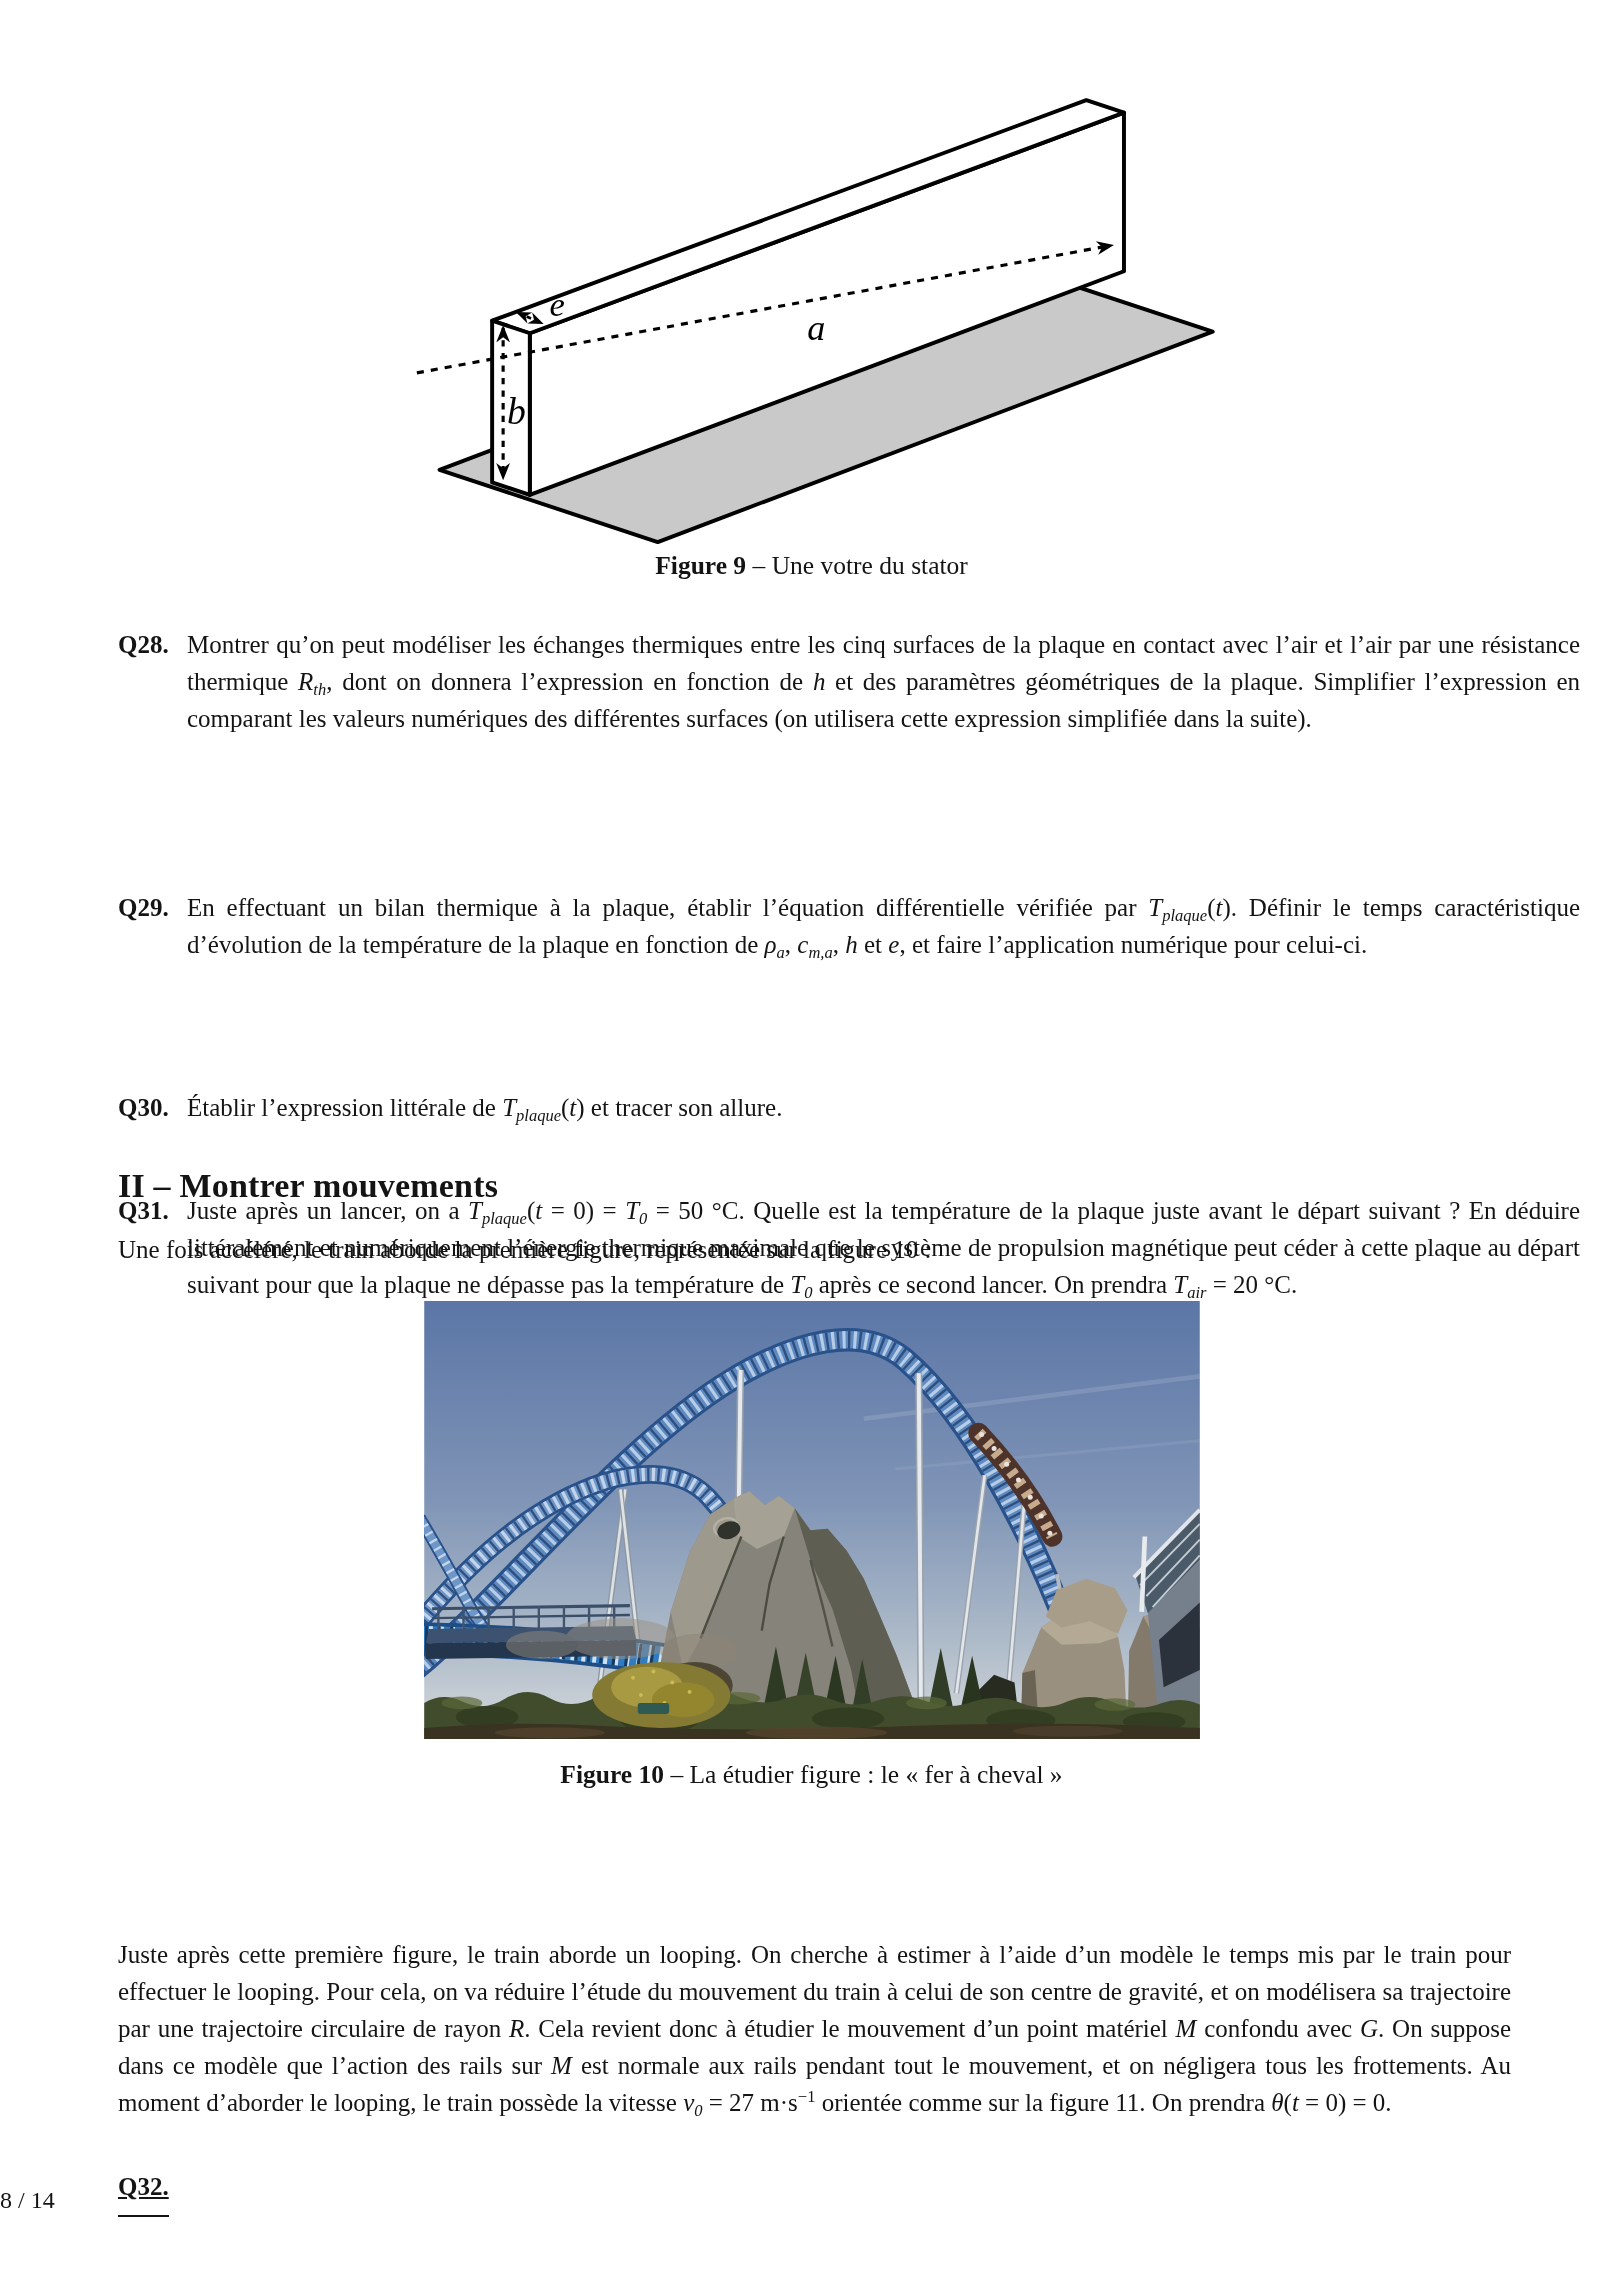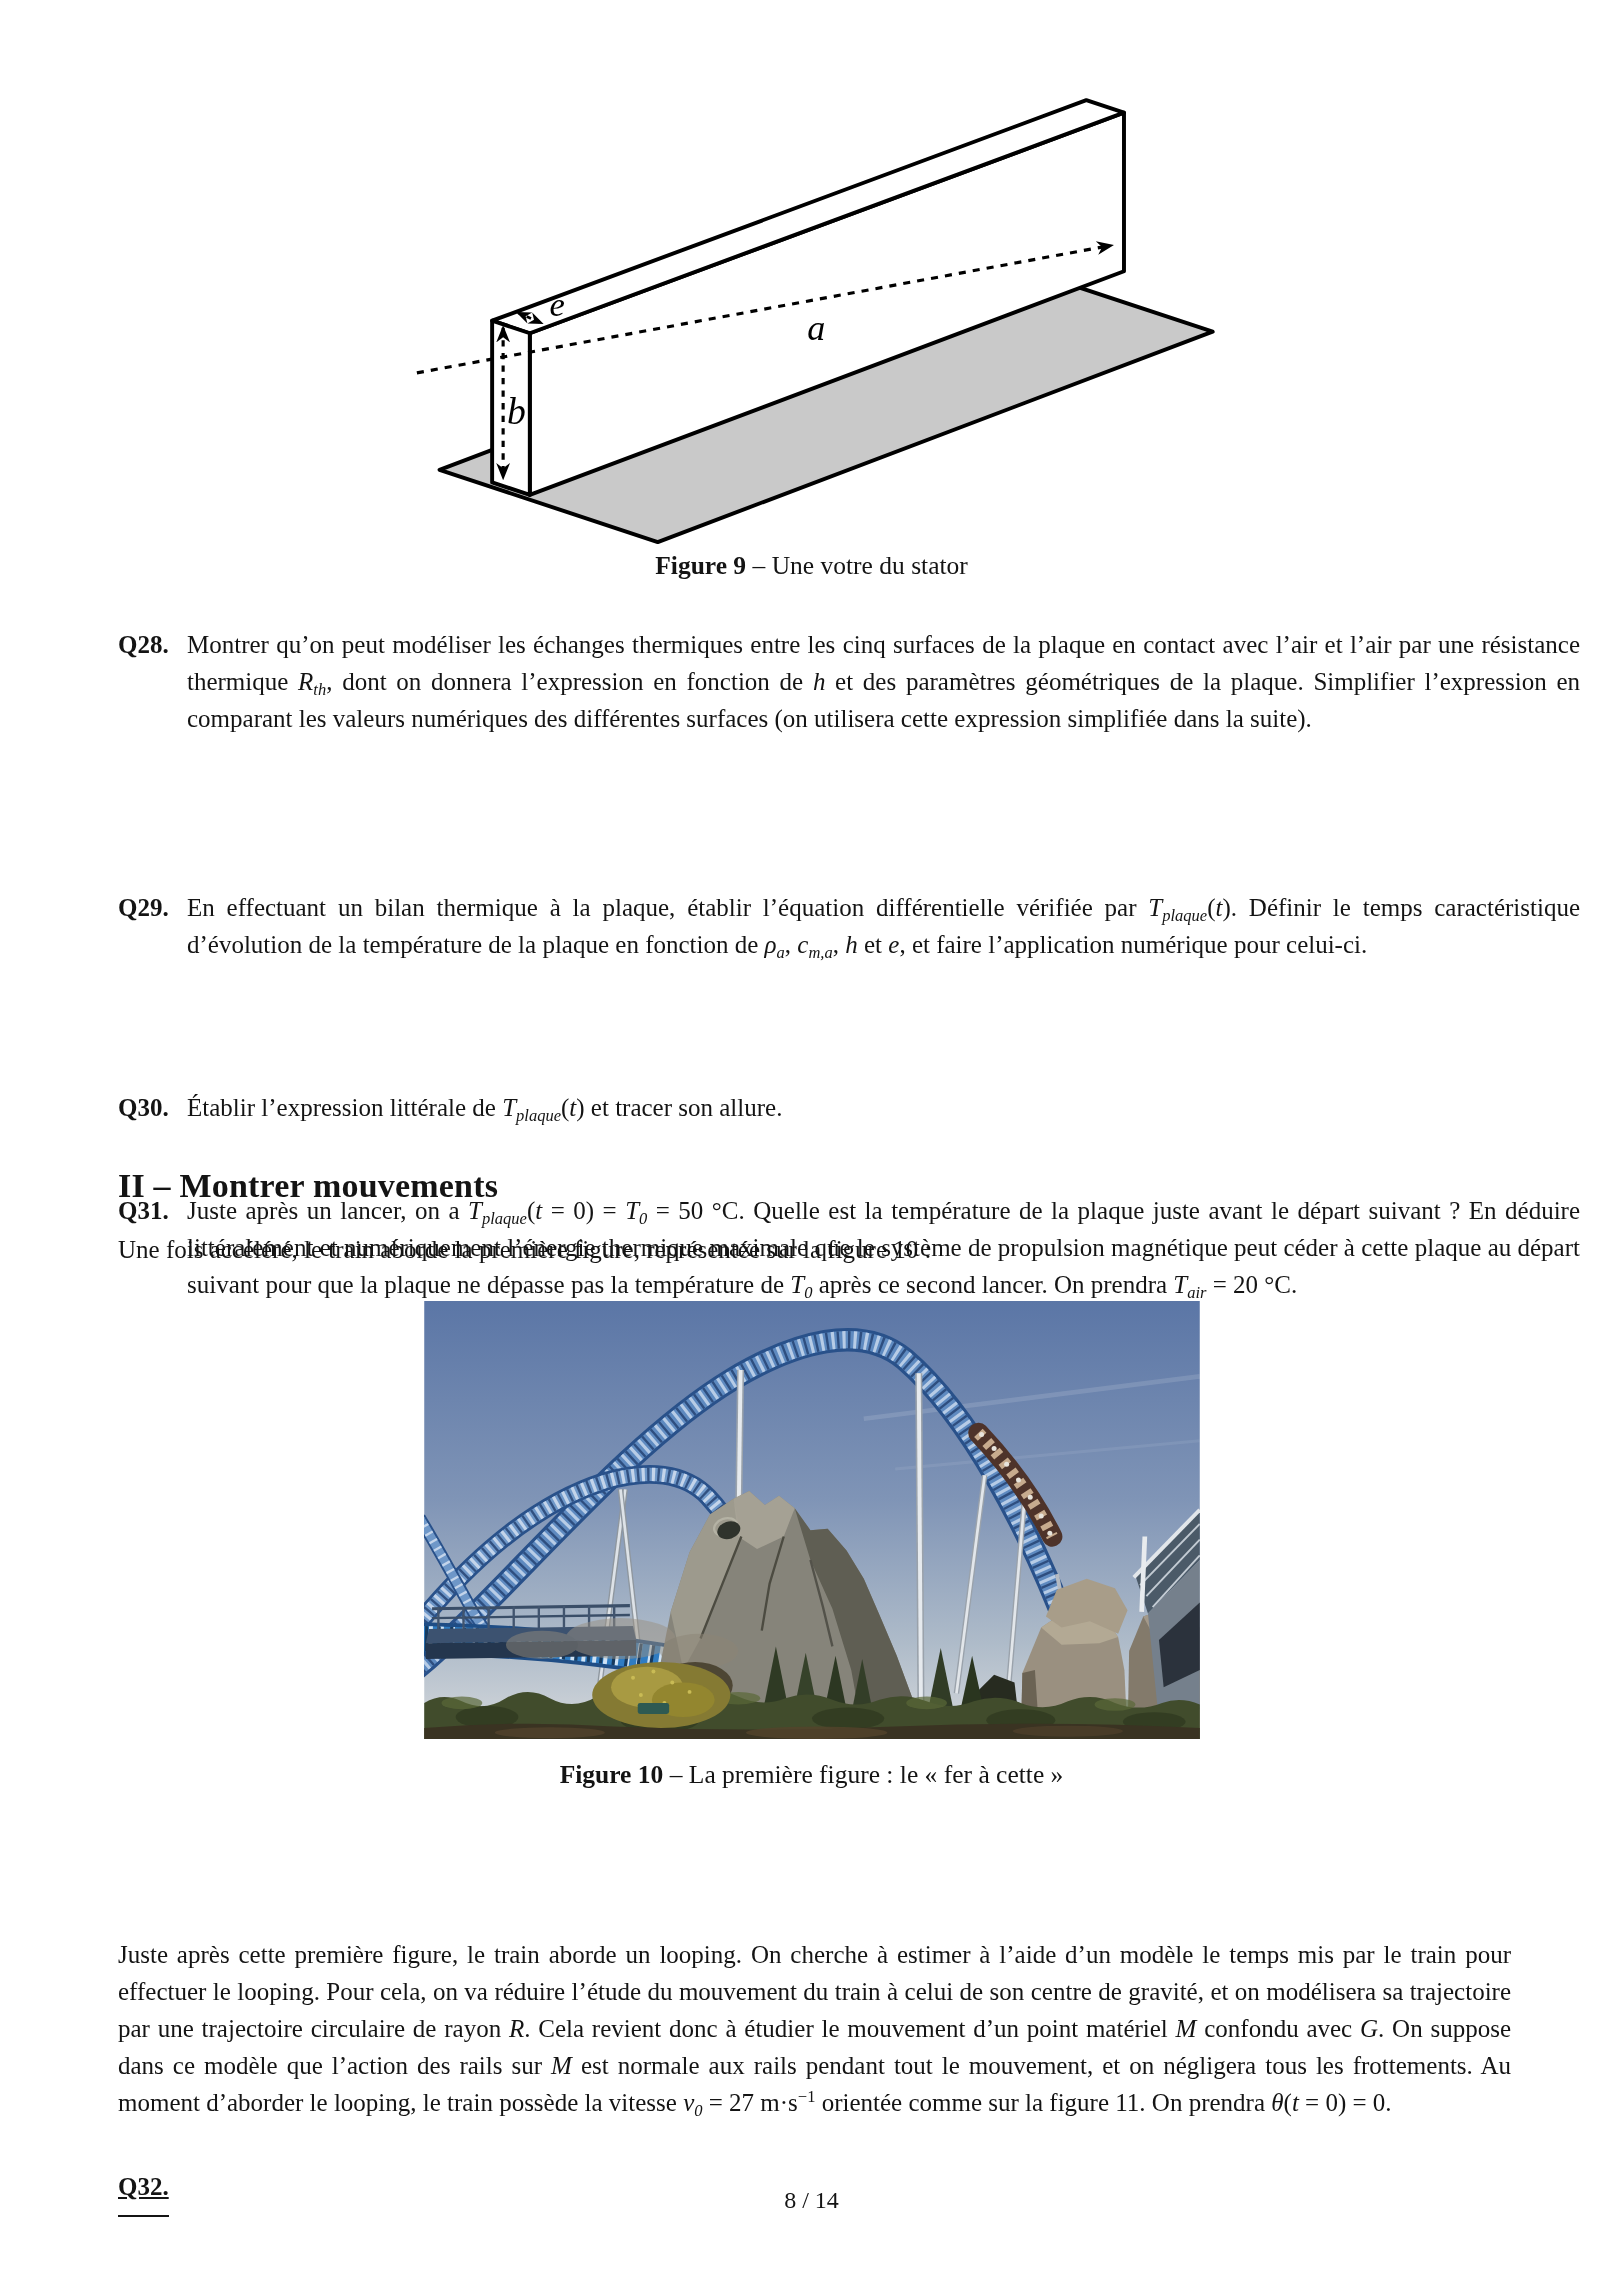--- a/index.html
+++ b/index.html
@@ -6,21 +6,21 @@
   #page{position:relative;width:1623px;height:2295px;background:#ffffff;
         font-family:"Liberation Serif",serif;color:#141414;overflow:hidden;}
   .abs{position:absolute;}
   .body-text{font-size:25px;line-height:37px;text-align:justify;text-justify:inter-word;}
   .q{padding-left:69px;position:relative;}
   .q-label{position:absolute;left:0;top:0;font-weight:bold;}
   .q-label.underlined{border-bottom:2.4px solid #141414;padding-bottom:10px;text-decoration:underline;}
   .caption{left:0;width:1623px;text-align:center;font-size:25.5px;line-height:31px;}
   .cap-b{font-weight:bold;text-align:center;}
   .section-title{font-size:34px;font-weight:bold;letter-spacing:0.2px;}
-  .footer{left:0;width:1623px;text-align:center;font-size:24px;}
+  .footer{left:0;width:1623px;font-size:24px;}
   .seg-i{font-style:italic;}
   .seg-sub{font-size:.66em;vertical-align:-.32em;line-height:0;font-style:italic;}
   .seg-subi{font-style:italic;font-size:.66em;vertical-align:-.32em;line-height:0;}
   .seg-sup{font-size:.66em;vertical-align:.52em;line-height:0;}
   svg text{font-family:"Liberation Serif",serif;}
 </style>
 </head>
 <body>
 
 <div id="page">
@@ -232,21 +232,21 @@
 
     <g>
       <path d="M 0,558 L 0,544 Q 120,534 240,542 Q 420,550 600,542 Q 800,534 988,544 L 988,558 Z" fill="#3a3322"></path>
       <ellipse cx="500" cy="550" rx="90" ry="8" fill="#54432c" opacity="0.8"></ellipse>
       <ellipse cx="820" cy="548" rx="70" ry="7" fill="#4e3f2a" opacity="0.8"></ellipse>
       <ellipse cx="160" cy="550" rx="70" ry="7" fill="#55452e" opacity="0.7"></ellipse>
     </g>
   </svg>
 
   <div class="abs caption" style="top:1759px">
-    <span class="cap-b">Figure 10</span><span> – La première figure : le « fer à cette »</span>
+    <span class="cap-b">Figure 10</span><span> – La étudier figure : le « fer à cheval »</span>
   </div>
 
   <div class="abs body-text q" style="left:118px;top:1835px;width:1393px">
     <span class="q-label underlined">Q32.</span>
   </div>
 
   <div class="abs body-text" style="left:118px;top:1936px;width:1393px"><span>Juste après cette première figure, le train aborde un looping. On cherche à estimer à l’aide d’un modèle le temps mis par le train pour effectuer le looping. Pour cela, on va réduire l’étude du mouvement du train à celui de son centre de gravité, et on modélisera sa trajectoire par une trajectoire circulaire de rayon </span><span class="seg-i">R</span><span>. Cela revient donc à étudier le mouvement d’un point matériel </span><span class="seg-i">M</span><span> confondu avec </span><span class="seg-i">G</span><span>. On suppose dans ce modèle que l’action des rails sur </span><span class="seg-i">M</span><span> est normale aux rails pendant tout le mouvement, et on négligera tous les frottements. Au moment d’aborder le looping, le train possède la vitesse </span><span class="seg-i">v</span><span class="seg-sub">0</span><span> = 27 m·s</span><span class="seg-sup">−1</span><span> orientée comme sur la figure 11. On prendra </span><span class="seg-i">θ</span><span>(</span><span class="seg-i">t</span><span> = 0) = 0.</span></div>
 
   <div class="abs footer" style="top:2187px">8 / 14</div>
 

